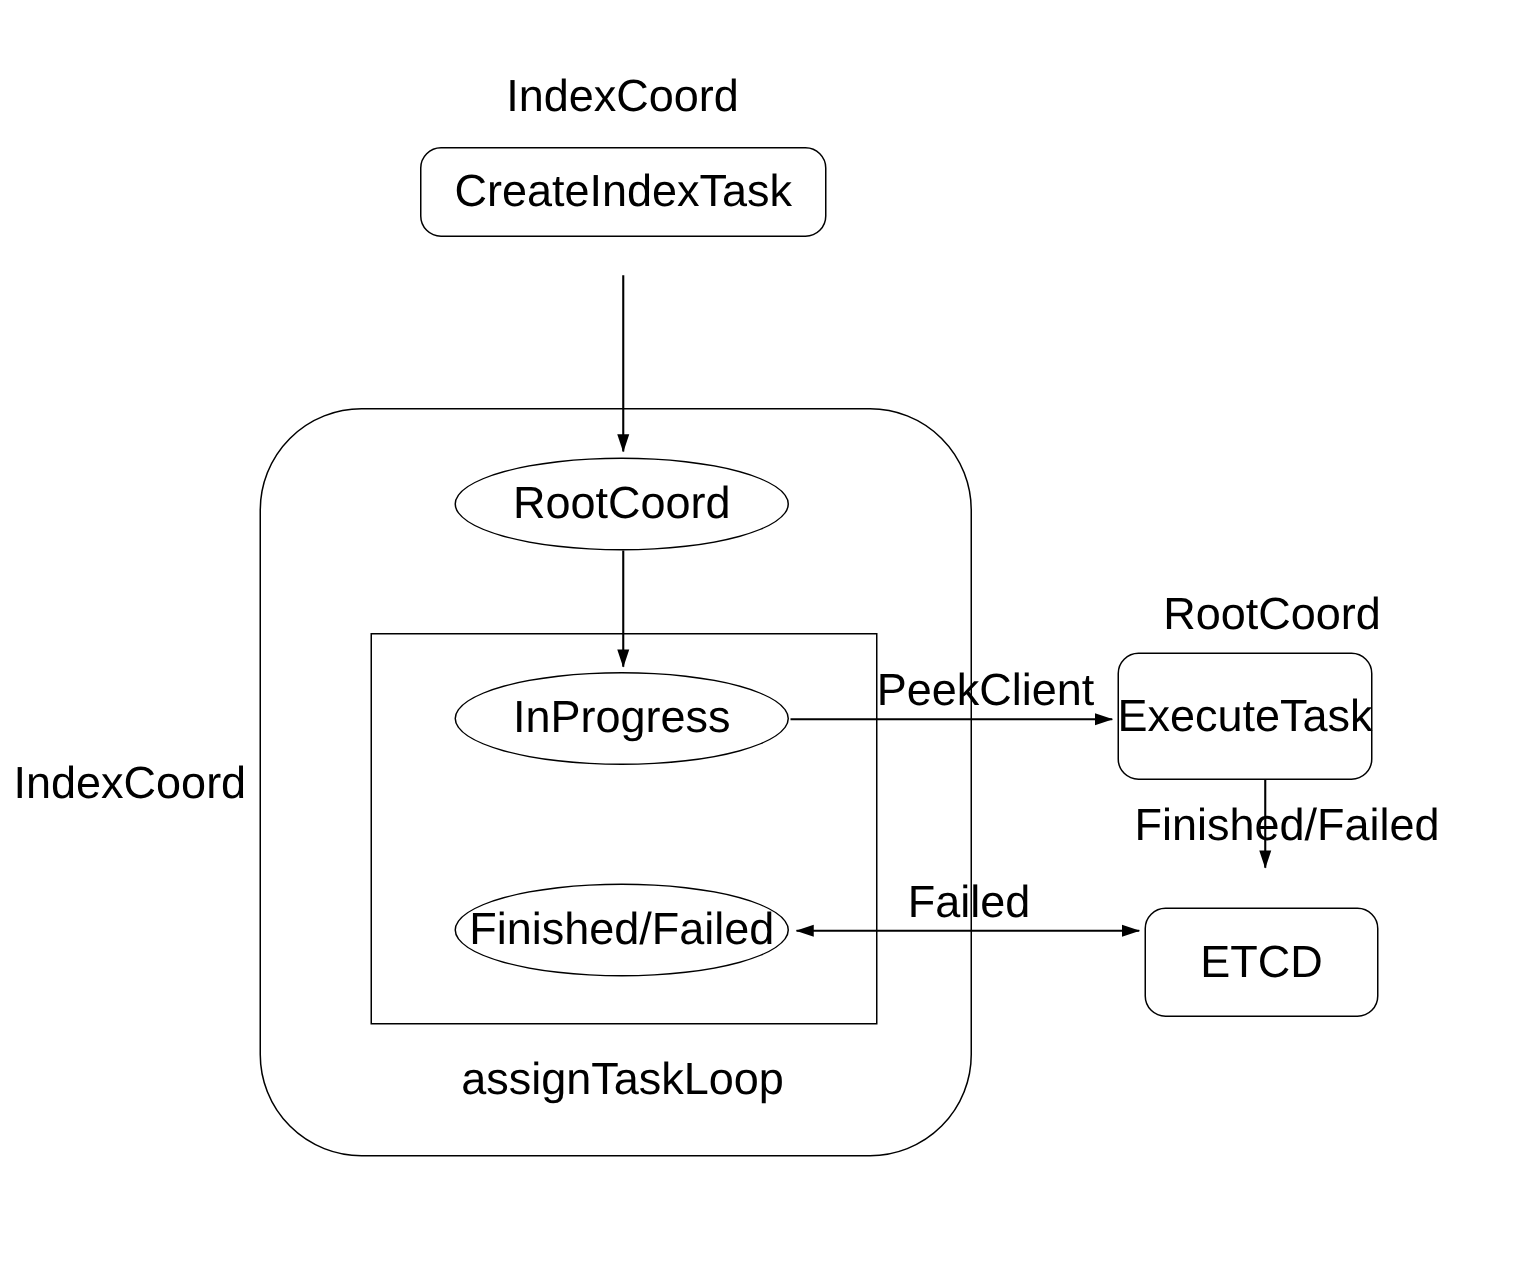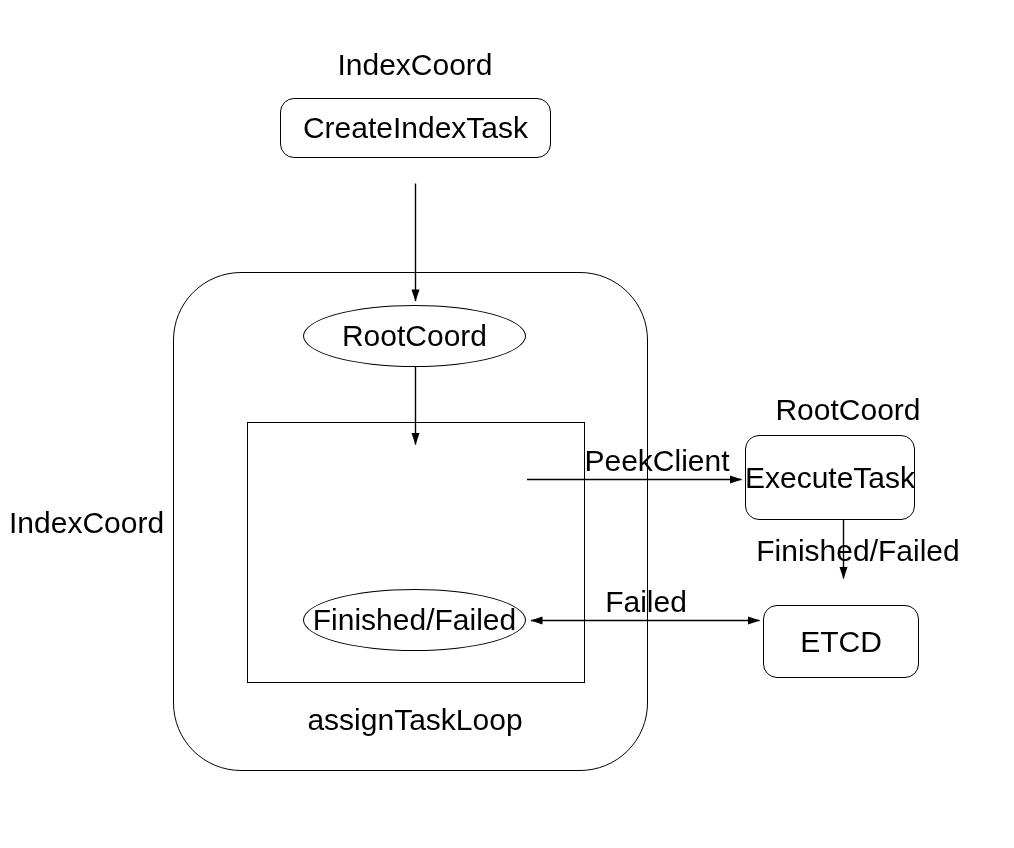--- a/index.html
+++ b/index.html
@@ -70,20 +70,21 @@
     <line x1="415.5" y1="367" x2="415.5" y2="444.5" stroke="#000000" stroke-width="1.4" marker-end="url(#arrowhead)"></line>
     <line x1="527" y1="479.5" x2="741.5" y2="479.5" stroke="#000000" stroke-width="1.4" marker-end="url(#arrowhead)"></line>
     <line x1="843.5" y1="520" x2="843.5" y2="578.5" stroke="#000000" stroke-width="1.4" marker-end="url(#arrowhead)"></line>
     <line x1="531" y1="620.5" x2="759.5" y2="620.5" stroke="#000000" stroke-width="1.4" marker-start="url(#arrowhead)" marker-end="url(#arrowhead)"></line>
   </svg>
 
   <div class="shape rounded" style="left:280px; top:98px; width:271px; height:60px;">CreateIndexTask</div>
 
   <div class="shape ellipse" style="left:303px; top:305px; width:223px; height:62px;">RootCoord</div>
 
+  <div class="shape ellipse" style="left:303px; top:448px; width:223px; height:62px;">InProgress</div>
 
   <div class="shape ellipse" style="left:303px; top:589px; width:223px; height:62px;">Finished/Failed</div>
 
   <div class="shape rounded" style="left:745px; top:435px; width:170px; height:85px;">ExecuteTask</div>
 
   <div class="shape rounded" style="left:763px; top:582px; width:156px; height:73px;margin-top:23px;">ETCD</div>
 
   <div class="lbl center" style="left:265px; top:50px; width:300px;">IndexCoord</div>
 
   <div class="lbl center" style="left:748px; top:395px; width:200px;">RootCoord</div>

